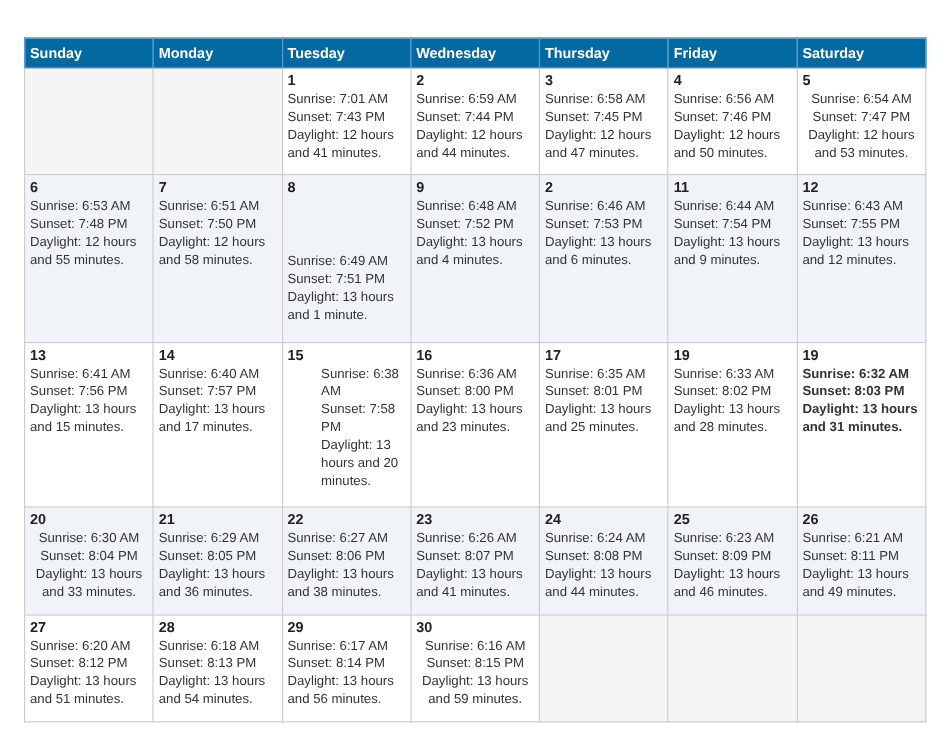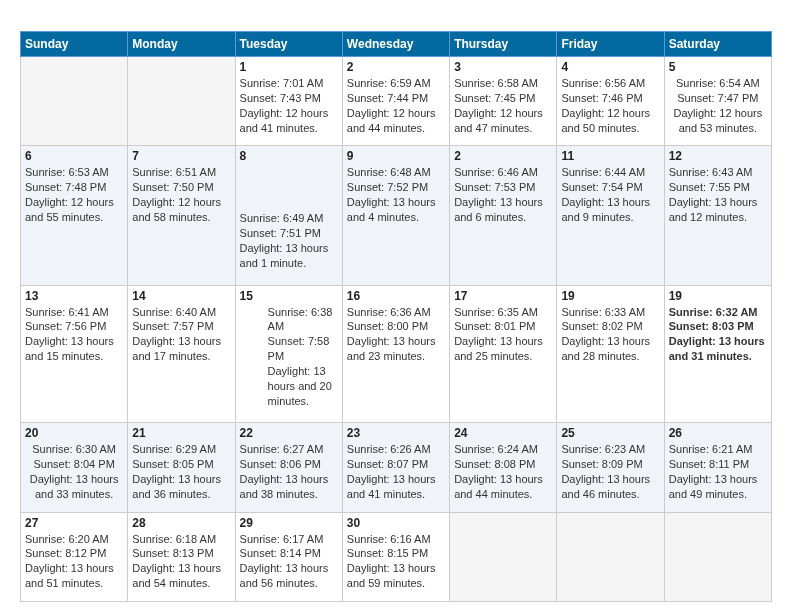--- a/index.html
+++ b/index.html
@@ -309,21 +309,21 @@
 Daylight: 13 hours and 54 minutes.</div>
           </td>
           <td>
             <span class="day-num">29</span>
             <div class="day-info" style="white-space: pre-line;">Sunrise: 6:17 AM
 Sunset: 8:14 PM
 Daylight: 13 hours and 56 minutes.</div>
           </td>
           <td>
             <span class="day-num">30</span>
-            <div class="day-info" style="white-space: pre-line;">Sunrise: 6:16 AM
+            <div class="day-info" style="white-space: pre-line; text-align: center;">Sunrise: 6:16 AM
 Sunset: 8:15 PM
 Daylight: 13 hours and 59 minutes.</div>
           </td>
           <td class="empty"></td>
           <td class="empty"></td>
           <td class="empty"></td>
         </tr>
       </tbody>
   </table>
 </div>

